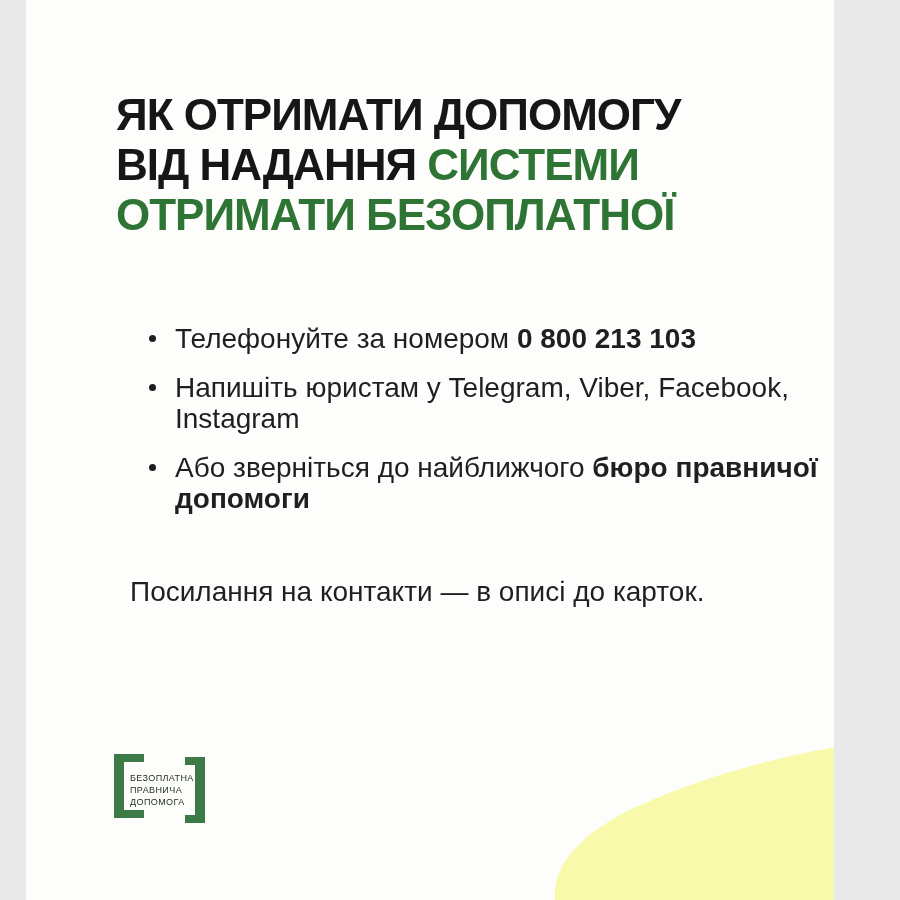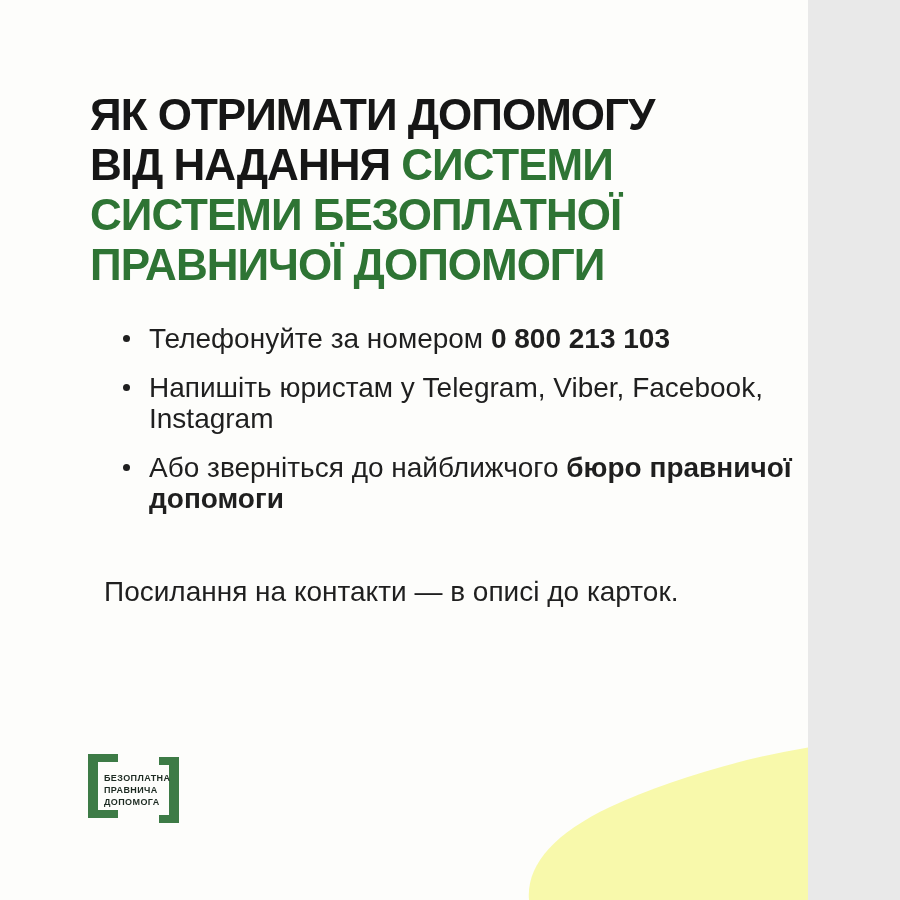--- a/index.html
+++ b/index.html
@@ -16,20 +16,21 @@
   body {
     font-family: "Liberation Sans", sans-serif;
     background: #e9e9e9;
   }
   .card {
     position: relative;
     width: 808px;
     height: 900px;
     background: var(--bg);
     overflow: hidden;
+    margin-left: 26px;
   }
   .blob-svg {
     position: absolute;
     inset: 0;
     width: 900px;
     height: 900px;
     z-index: 0;
     pointer-events: none;
   }
   .content { position: relative; z-index: 1; }
@@ -107,43 +108,42 @@
     height: 66px;
     border-right: 10px solid var(--logo-green);
     border-top: 8px solid var(--logo-green);
     border-bottom: 8px solid var(--logo-green);
   }
   .logo-text {
     position: absolute;
     left: 16px;
     top: 20px;
     font-size: 9px;
-    font-weight: 700;
+    font-weight: 400;
     line-height: 12px;
     letter-spacing: 0.4px;
     color: var(--logo-text);
     white-space: nowrap;
   }
 </style>
 </head>
 <body>
 
 <div class="card">
 
   <svg class="blob-svg" viewBox="0 0 900 900" aria-hidden="true">
     <path d="M 900 737 C 800 742 690 770 610 807 C 553 834 526 866 529 900 L 900 900 Z" fill="var(--blob-yellow)"></path>
   </svg>
 
   <div class="content">
 
     <h1 class="title">
       <div class="title-line">ЯК ОТРИМАТИ ДОПОМОГУ</div>
       <div class="title-line"><span>ВІД НАДАННЯ </span><span class="green">СИСТЕМИ</span></div>
-      <div class="title-line green">СИСТЕМИ БЕЗОПЛАТНОЇ</div>
-      <div class="title-line green">ПРАВНИЧОЇ ДОПОМОГИ</div>
+      <div class="title-line green">ОТРИМАТИ БЕЗОПЛАТНОЇ</div>
     </h1>
 
     <ul class="bullets" style="list-style:none;">
       <li class="bullet-item">
         <span class="dot"></span>
         <span>Телефонуйте за номером </span><span class="b">0 800 213 103</span><br>
       </li>
       <li class="bullet-item">
         <span class="dot"></span>
         <span>Напишіть юристам у Telegram, Viber, Facebook,</span><br>

